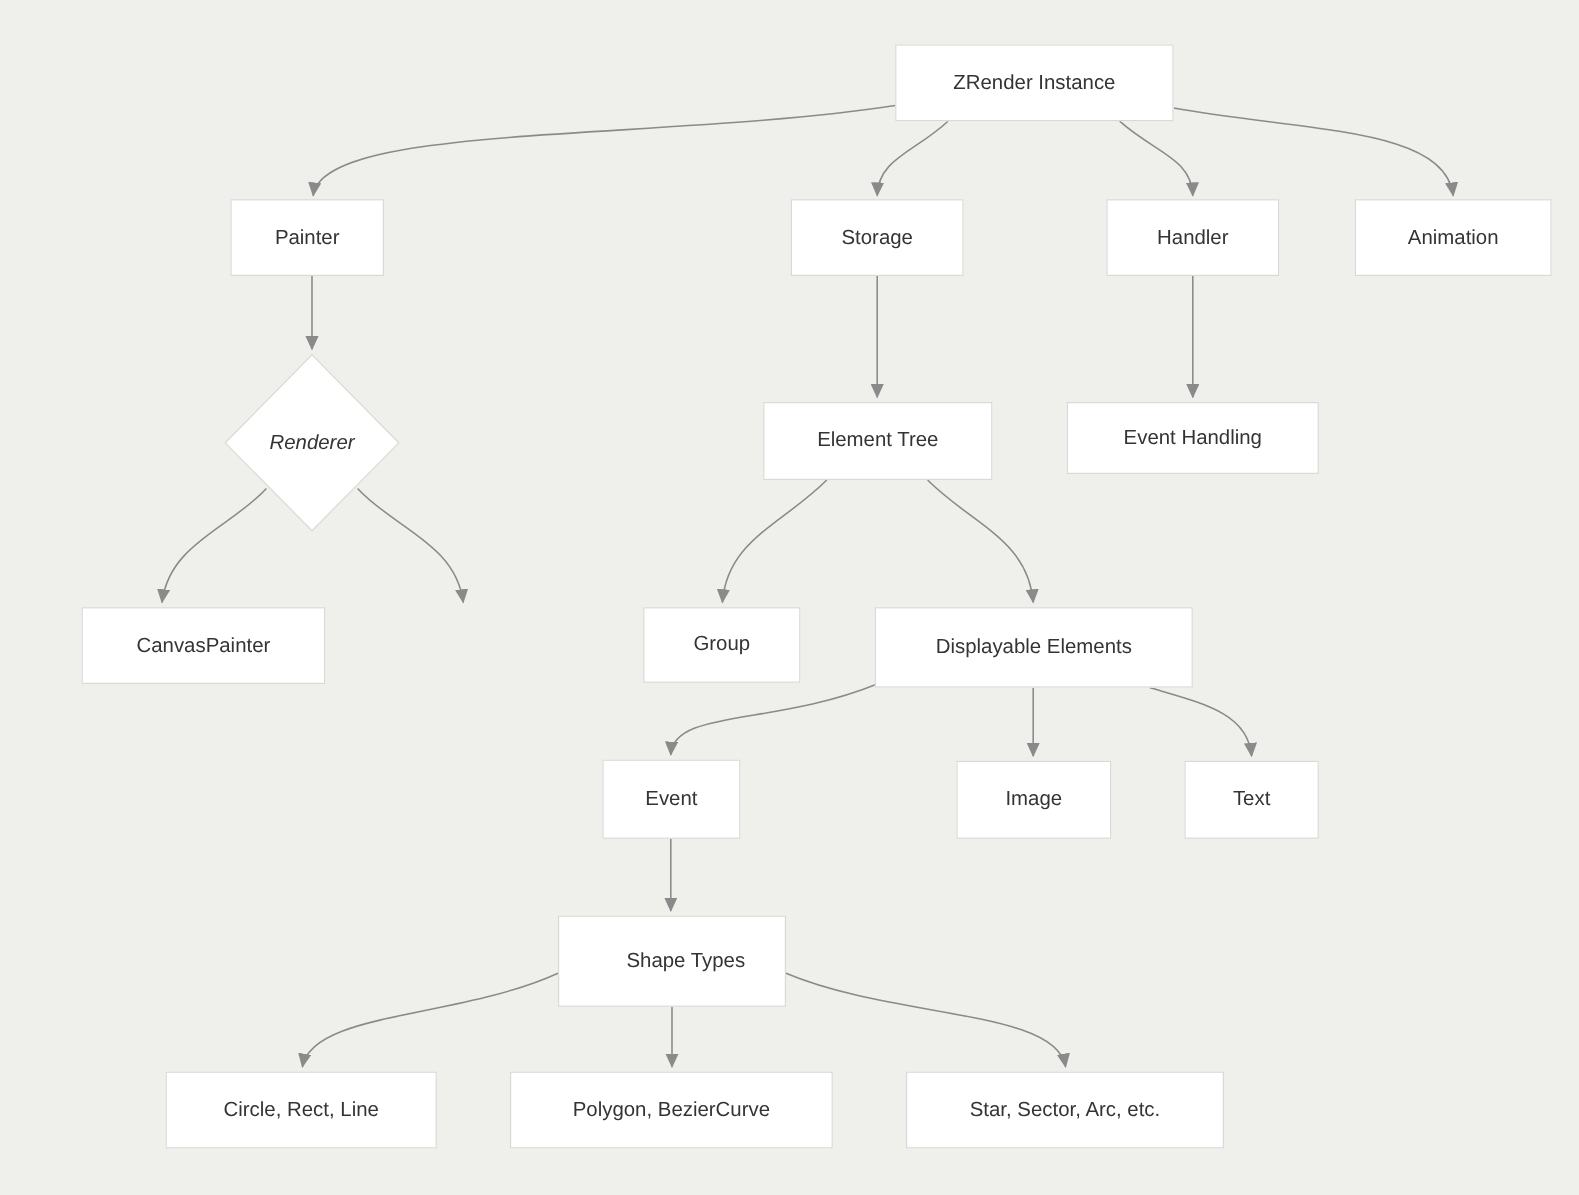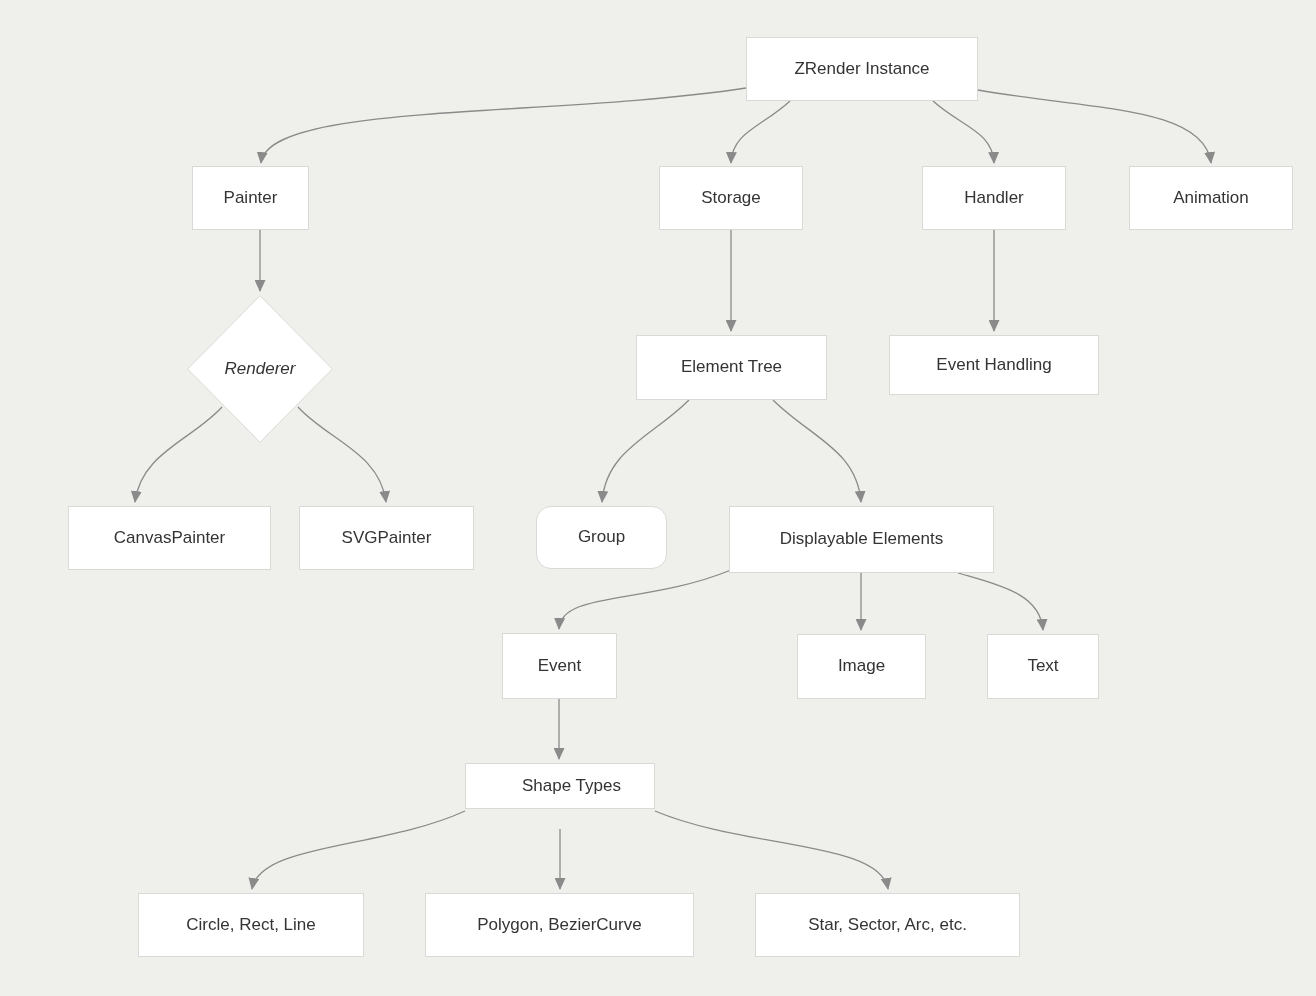--- a/index.html
+++ b/index.html
@@ -92,21 +92,21 @@
     <path class="edge" marker-end="url(#arrow)" d="M 559 699 L 559 759"></path>
     <path class="edge" marker-end="url(#arrow)" d="M 465 811 C 382 849, 260 843, 252 889"></path>
     <path class="edge" marker-end="url(#arrow)" d="M 560 829 L 560 889"></path>
     <path class="edge" marker-end="url(#arrow)" d="M 655 811 C 745 849, 880 841, 888 889"></path>
   </svg>
 
   <div class="node" style="left:746px; top:37px;  width:232px; height:64px;">
     <span class="node-label">ZRender Instance</span>
   </div>
 
-  <div class="node" style="left:192px; top:166px; width:117px; height:64px;">
+  <div class="node" style="left:192px; top:166px; width:128px; height:64px;">
     <span class="node-label">Painter</span>
   </div>
 
   <div class="node" style="left:659px; top:166px; width:144px; height:64px;">
     <span class="node-label">Storage</span>
   </div>
 
   <div class="node" style="left:922px; top:166px; width:144px; height:64px;">
     <span class="node-label">Handler</span>
   </div>
@@ -127,45 +127,42 @@
   </div>
 
   <div class="node" style="left:889px; top:335px; width:210px; height:60px;">
     <span class="node-label">Event Handling</span>
   </div>
 
   <div class="node" style="left:33px; top:506px; width:203px; height:64px;margin-left:35px;">
     <span class="node-label">CanvasPainter</span>
   </div>
 
-  <div class="node" style="left:299px; top:506px; width:175px; height:64px;">
-    <span class="node-label">SVGPainter</span>
-  </div>
 
-  <div class="node" style="left:536px; top:506px; width:131px; height:63px;border-radius:15px;">
+  <div class="node" style="left:536px; top:506px; width:131px; height:63px;">
     <span class="node-label">Group</span>
   </div>
 
   <div class="node" style="left:729px; top:506px; width:265px; height:67px;">
     <span class="node-label">Displayable Elements</span>
   </div>
 
   <div class="node" style="left:502px; top:633px; width:115px; height:66px;">
     <span class="node-label">Event</span>
   </div>
 
   <div class="node" style="left:797px; top:634px; width:129px; height:65px;">
     <span class="node-label">Image</span>
   </div>
 
   <div class="node" style="left:987px; top:634px; width:112px; height:65px;">
     <span class="node-label">Text</span>
   </div>
 
-  <div class="node" style="left:465px; top:763px; width:190px; height:46px;padding-left:23px;">
+  <div class="node" style="left:465px; top:763px; width:190px; height:76px;padding-left:23px;">
     <span class="node-label">Shape Types</span>
   </div>
 
   <div class="node" style="left:138px; top:893px; width:226px; height:64px;">
     <span class="node-label">Circle, Rect, Line</span>
   </div>
 
   <div class="node" style="left:425px; top:893px; width:269px; height:64px;">
     <span class="node-label">Polygon, BezierCurve</span>
   </div>

